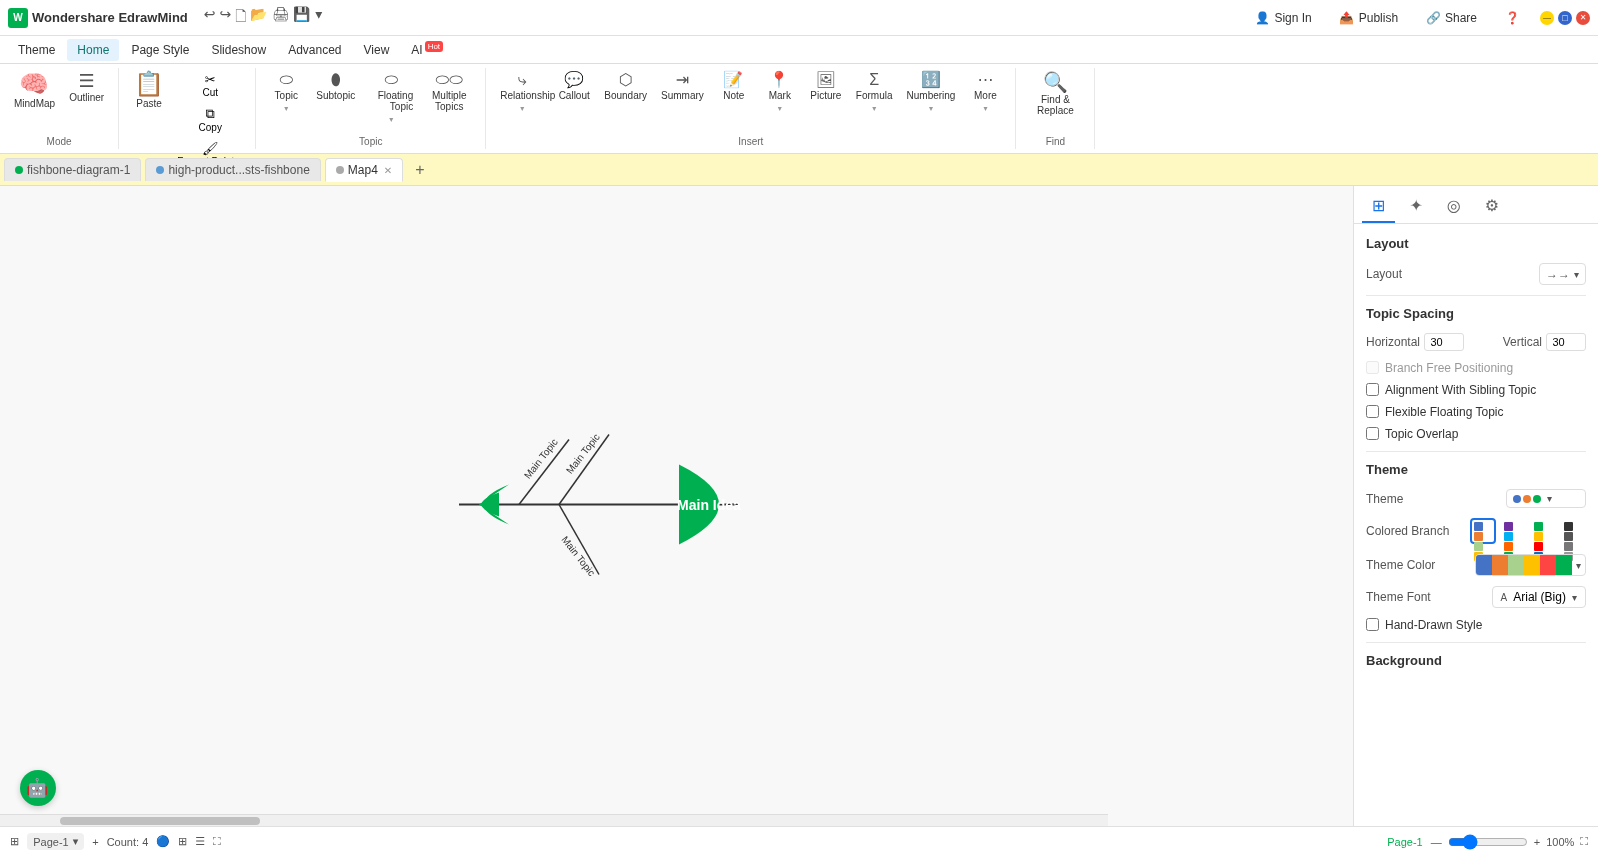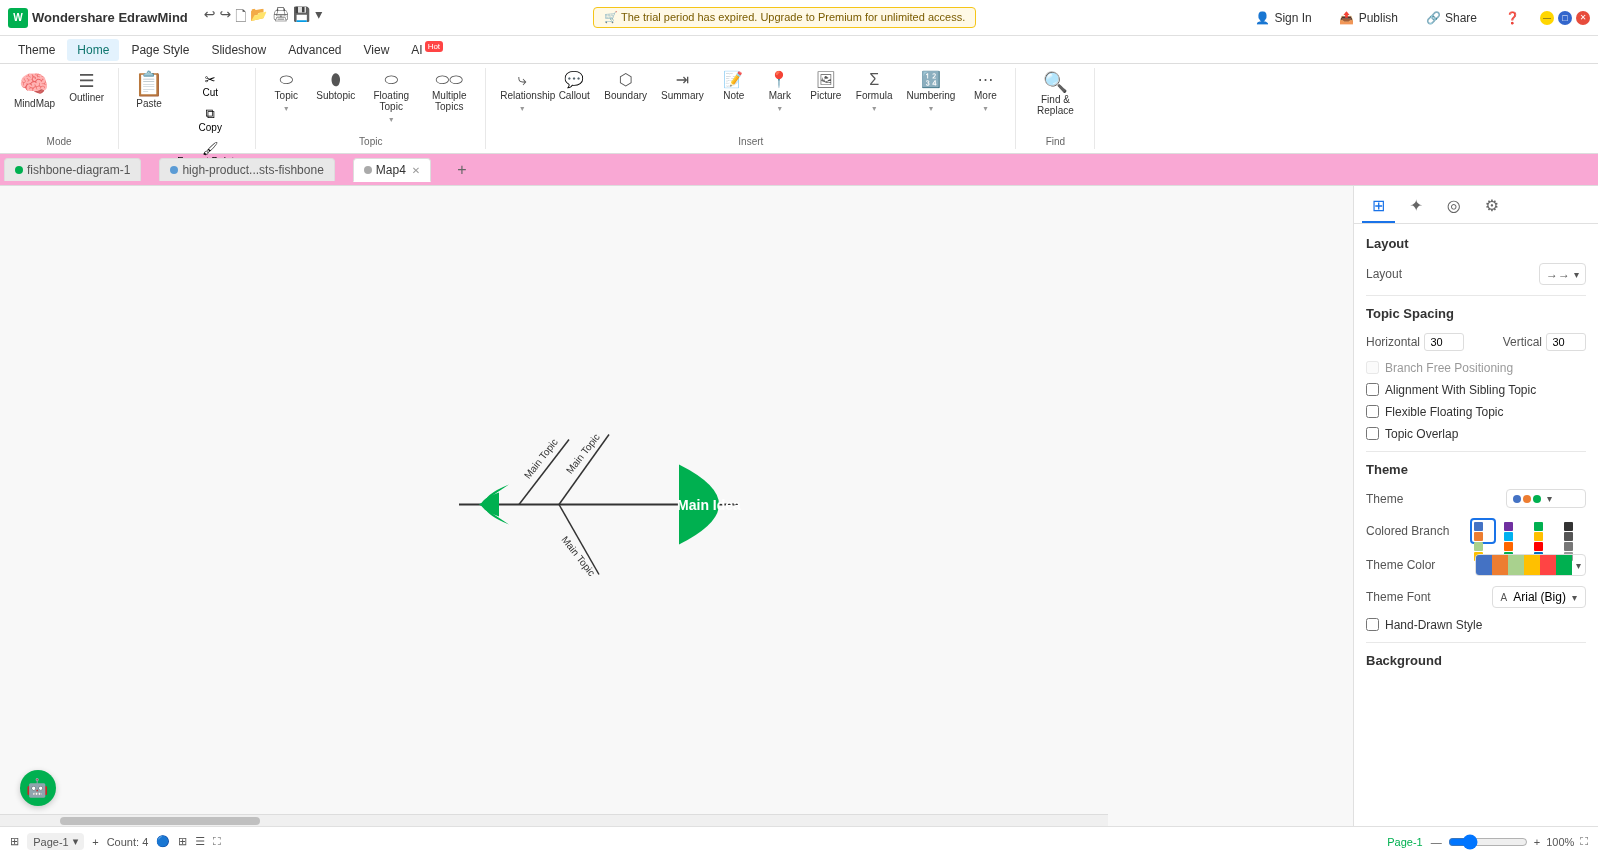--- a/index.html
+++ b/index.html
@@ -82,26 +82,26 @@
       min-width: 44px;
       gap: 2px;
     }
     .ribbon-btn .btn-icon { font-size: 20px; line-height: 1; color: #555; }
     .ribbon-btn .btn-label { font-size: 10px; color: #333; text-align: center; white-space: nowrap; }
     .ribbon-btn.large .btn-icon { font-size: 24px; }
 
     
     .tabs-bar {
       height: 32px;
-      background: #f9a8d4;
+      background: #fef9c3;
       border-bottom: 1px solid #ddd;
       display: flex;
       align-items: center;
       padding: 0 4px;
-      gap: 18px;
+      gap: 4px;
     }
     .tab-item {
       display: flex;
       align-items: center;
       gap: 4px;
       padding: 4px 10px;
       border-radius: 4px 4px 0 0;
       cursor: pointer;
       font-size: 12px;
       background: #e8e8e8;
@@ -331,21 +331,20 @@
     <div style="display:flex;gap:4px;margin-left:8px;">
       <span style="cursor:pointer;font-size:14px;color:#555;">↩</span>
       <span style="cursor:pointer;font-size:14px;color:#555;">↪</span>
       <span style="cursor:pointer;font-size:14px;color:#555;">🗋</span>
       <span style="cursor:pointer;font-size:14px;color:#555;">📂</span>
       <span style="cursor:pointer;font-size:14px;color:#555;">🖨</span>
       <span style="cursor:pointer;font-size:14px;color:#555;">💾</span>
       <span style="cursor:pointer;font-size:14px;color:#555;">▾</span>
     </div>
   </div>
-  <div class="trial-banner">🛒 The trial period has expired. Upgrade to Premium for unlimited access.</div>
   <div class="top-bar-right">
     <div class="btn-link">
       <span>👤</span>
       <span>Sign In</span>
     </div>
     <div class="btn-link">
       <span>📤</span>
       <span>Publish</span>
     </div>
     <div class="btn-link">
@@ -419,21 +418,21 @@
         <span class="btn-icon" style="font-size:16px;">⬭</span>
         <span class="btn-label">Topic</span>
         <span class="split-arrow">▾</span>
       </div>
       <div class="ribbon-btn">
         <span class="btn-icon" style="font-size:16px;">⬮</span>
         <span class="btn-label">Subtopic</span>
       </div>
       <div class="ribbon-btn">
         <span class="btn-icon" style="font-size:16px;">⬭</span>
-        <span class="btn-label" style="white-space:normal;max-width:44px;text-align:center;">Floating Topic</span>
+        <span class="btn-label" style="white-space:normal;max-width:44px;text-align:right;">Floating Topic</span>
         <span class="split-arrow">▾</span>
       </div>
       <div class="ribbon-btn">
         <span class="btn-icon" style="font-size:16px;">⬭⬭</span>
         <span class="btn-label" style="white-space:normal;max-width:44px;text-align:center;">Multiple Topics</span>
       </div>
     </div>
     <div class="ribbon-group-label">Topic</div>
   </div>
 

